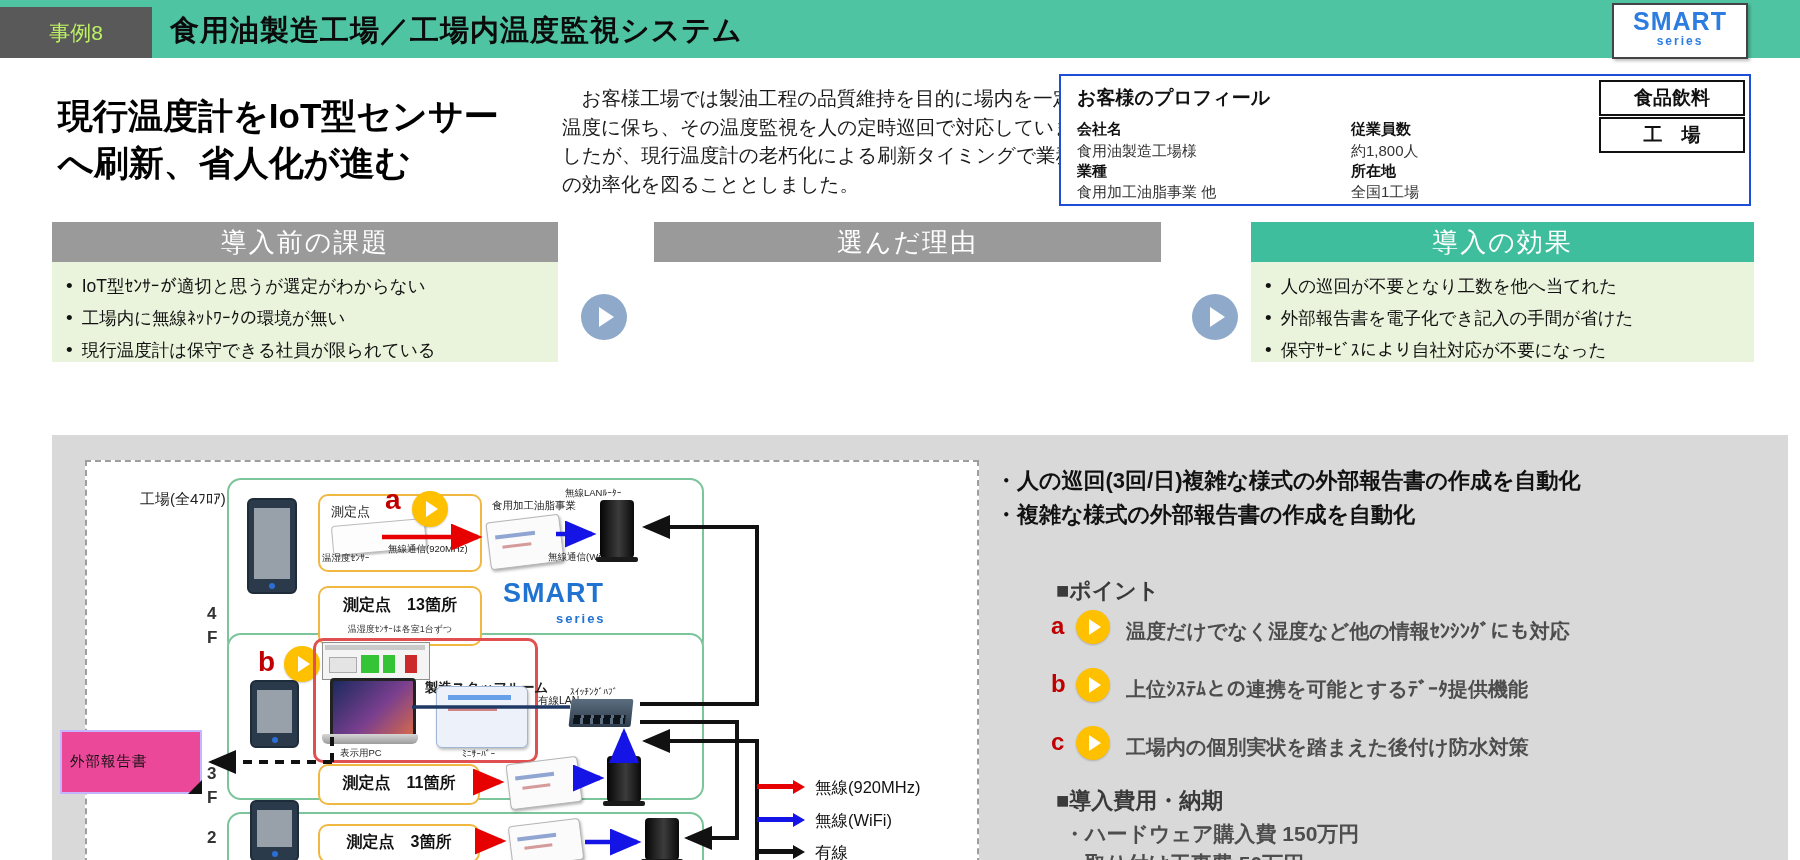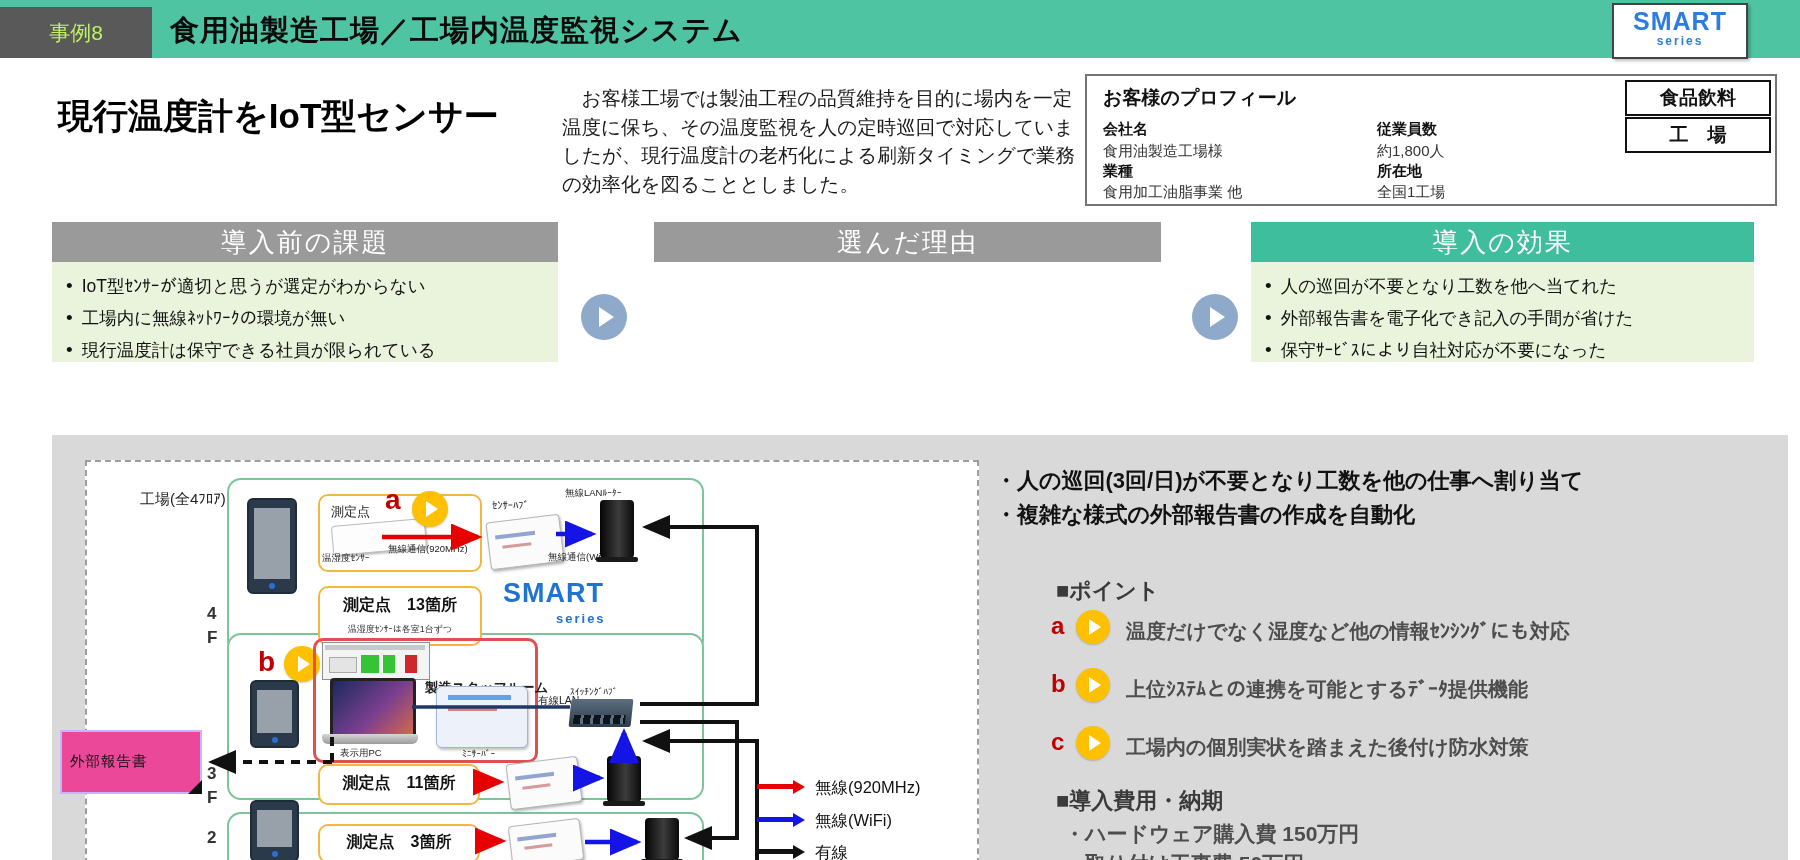--- a/index.html
+++ b/index.html
@@ -15,21 +15,21 @@
              border:2px solid #444;box-shadow:2px 2px 3px rgba(0,0,0,.25);text-align:center;}
   .brand-main{font-size:25px;font-weight:bold;color:#2D7DE0;letter-spacing:1px;line-height:28px;margin-top:2px;}
   .brand-sub{font-size:12px;font-weight:bold;color:#2D7DE0;line-height:12px;letter-spacing:2px;}
 
   
   .headline{position:absolute;left:58px;top:92px;width:520px;font-size:35px;font-weight:bold;
             color:#000;line-height:47px;letter-spacing:0px;}
   .lead-para{position:absolute;left:562px;top:84px;width:524px;font-size:19.5px;line-height:28.5px;color:#1a1a1a;}
 
   
-  .profile{position:absolute;left:1085px;top:74px;width:688px;height:128px;background:#fff;border:2px solid #737373;}
+  .profile{position:absolute;left:1059px;top:74px;width:688px;height:128px;background:#fff;border:2px solid #1d4ed8;}
   .profile-title{position:absolute;left:16px;top:9px;font-size:19px;font-weight:bold;color:#111;}
   .pf-label{position:absolute;font-size:15px;font-weight:bold;color:#111;}
   .pf-value{position:absolute;font-size:15px;color:#333;}
   .tag{position:absolute;left:538px;width:142px;height:32px;border:2px solid #111;background:#fff;
        display:flex;align-items:center;justify-content:center;font-size:19px;font-weight:bold;color:#111;}
 
   
   .col-head{position:absolute;height:40px;display:flex;align-items:center;justify-content:center;
             color:#fff;font-size:26px;letter-spacing:2px;}
   .col-body{position:absolute;background:#EAF3DB;}
@@ -118,20 +118,21 @@
     <div class="case-chip">事例8</div>
     <div class="slide-title">食用油製造工場／工場内温度監視システム</div>
     <div class="brand-box">
       <div class="brand-main">SMART</div>
       <div class="brand-sub">series</div>
     </div>
   </div>
 
   <div class="headline">
     <span>現行温度計をIoT型センサー</span><br>
+    <span>へ刷新、省人化が進む</span>
   </div>
   <div class="lead-para">　お客様工場では製油工程の品質維持を目的に場内を一定温度に保ち、その温度監視を人の定時巡回で対応していましたが、現行温度計の老朽化による刷新タイミングで業務の効率化を図ることとしました。</div>
 
   <div class="profile">
     <div class="profile-title">お客様のプロフィール</div>
     <div class="pf-label" style="left:16px;top:44px">会社名</div>
     <div class="pf-value" style="left:16px;top:66px">食用油製造工場様</div>
     <div class="pf-label" style="left:290px;top:44px">従業員数</div>
     <div class="pf-value" style="left:290px;top:66px">約1,800人</div>
     <div class="pf-label" style="left:16px;top:86px">業種</div>
@@ -179,21 +180,21 @@
 
   <div class="tablet" style="left:247px;top:498px;width:46px;height:92px"></div>
   <div class="ybox" style="left:318px;top:494px;width:160px;height:74px">
     <div style="position:absolute;left:11px;top:7px;font-size:13px;color:#222">測定点</div>
   </div>
   <div class="sensor-slab" style="left:332px;top:522px;width:92px;height:28px"></div>
   <div class="tiny" style="left:322px;top:552px">温湿度ｾﾝｻｰ</div>
   <div class="abc" style="left:385px;top:484px">a</div>
   <div class="play" style="left:412px;top:491px;width:36px;height:36px"></div>
   <div class="tiny" style="left:388px;top:543px">無線通信(920MHz)</div>
-  <div class="small-label" style="left:492px;top:499px">ｾﾝｻｰﾊﾌﾞ</div>
+  <div class="small-label" style="left:492px;top:499px">食用加工油脂事業</div>
   <div class="hub-dev" style="left:488px;top:518px;width:72px;height:46px"></div>
   <div class="tiny" style="left:548px;top:551px">無線通信(Wi-Fi)</div>
   <div class="tiny" style="left:565px;top:487px">無線LANﾙｰﾀｰ</div>
   <div class="router" style="left:600px;top:500px;width:34px;height:58px"></div>
   <div class="ybox" style="left:318px;top:586px;width:160px;height:56px">
     <div class="ybox-title" style="top:7px">測定点　13箇所</div>
     <div class="ybox-note" style="top:35px">温湿度ｾﾝｻｰは各室1台ずつ</div>
   </div>
   <div class="diag-smart1" style="left:503px;top:578px">SMART</div>
   <div class="diag-smart2" style="left:556px;top:611px">series</div>
@@ -269,21 +270,21 @@
     </g>
   </svg>
 
   <div class="leg-arrow leg-red" style="left:757px;top:784px"></div>
   <div class="leg-label" style="left:815px;top:777px">無線(920MHz)</div>
   <div class="leg-arrow leg-blue" style="left:757px;top:817px"></div>
   <div class="leg-label" style="left:815px;top:810px">無線(WiFi)</div>
   <div class="leg-arrow leg-black" style="left:757px;top:849px"></div>
   <div class="leg-label" style="left:815px;top:842px">有線</div>
 
-  <div class="hl" style="left:995px;top:466px">・人の巡回(3回/日)が不要となり工数を他の仕事へ割り当て</div>
+  <div class="hl" style="left:995px;top:466px">・人の巡回(3回/日)複雑な様式の外部報告書の作成を自動化</div>
   <div class="hl" style="left:995px;top:500px">・複雑な様式の外部報告書の作成を自動化</div>
 
   <div class="sec-head" style="left:1056px;top:576px">■ポイント</div>
 
   <div class="abc" style="left:1051px;top:612px;font-size:24px">a</div>
   <div class="play" style="left:1076px;top:610px;width:34px;height:34px"></div>
   <div class="point-text" style="left:1126px;top:618px">温度だけでなく湿度など他の情報ｾﾝｼﾝｸﾞにも対応</div>
 
   <div class="abc" style="left:1051px;top:670px;font-size:24px">b</div>
   <div class="play" style="left:1076px;top:668px;width:34px;height:34px"></div>

